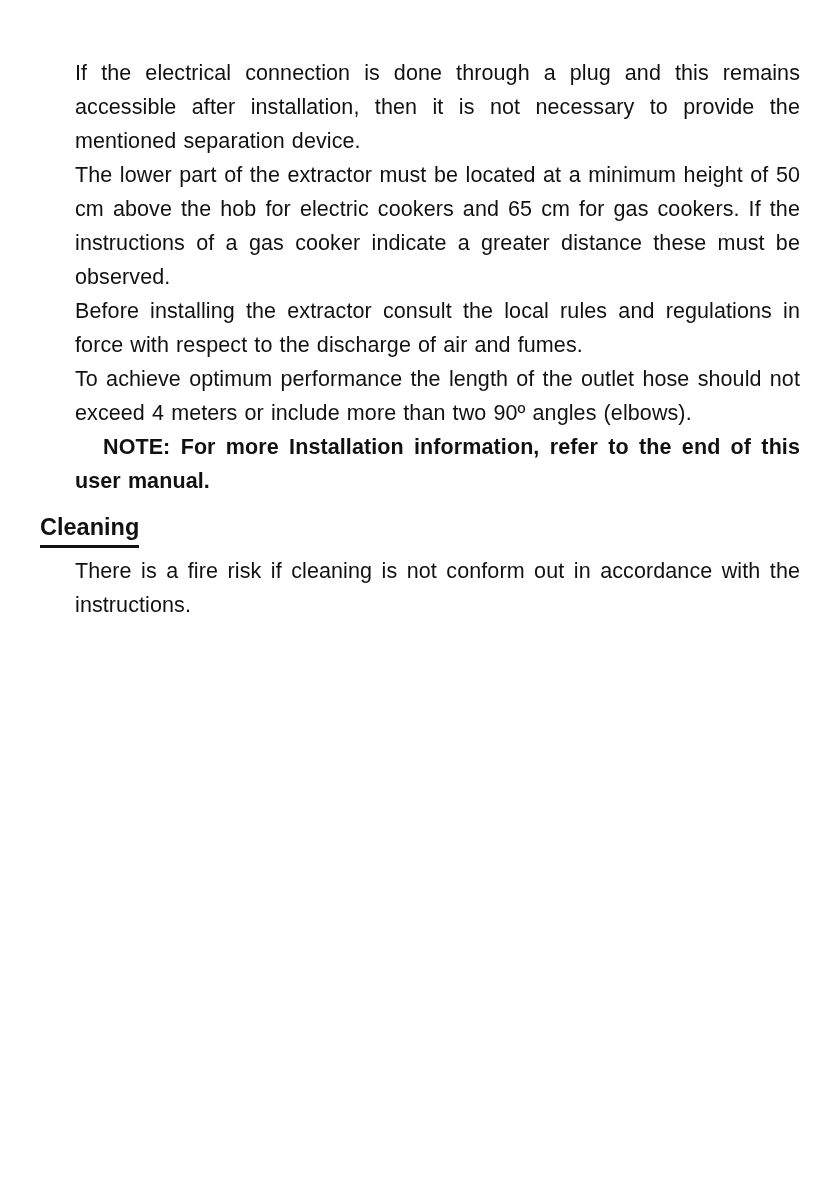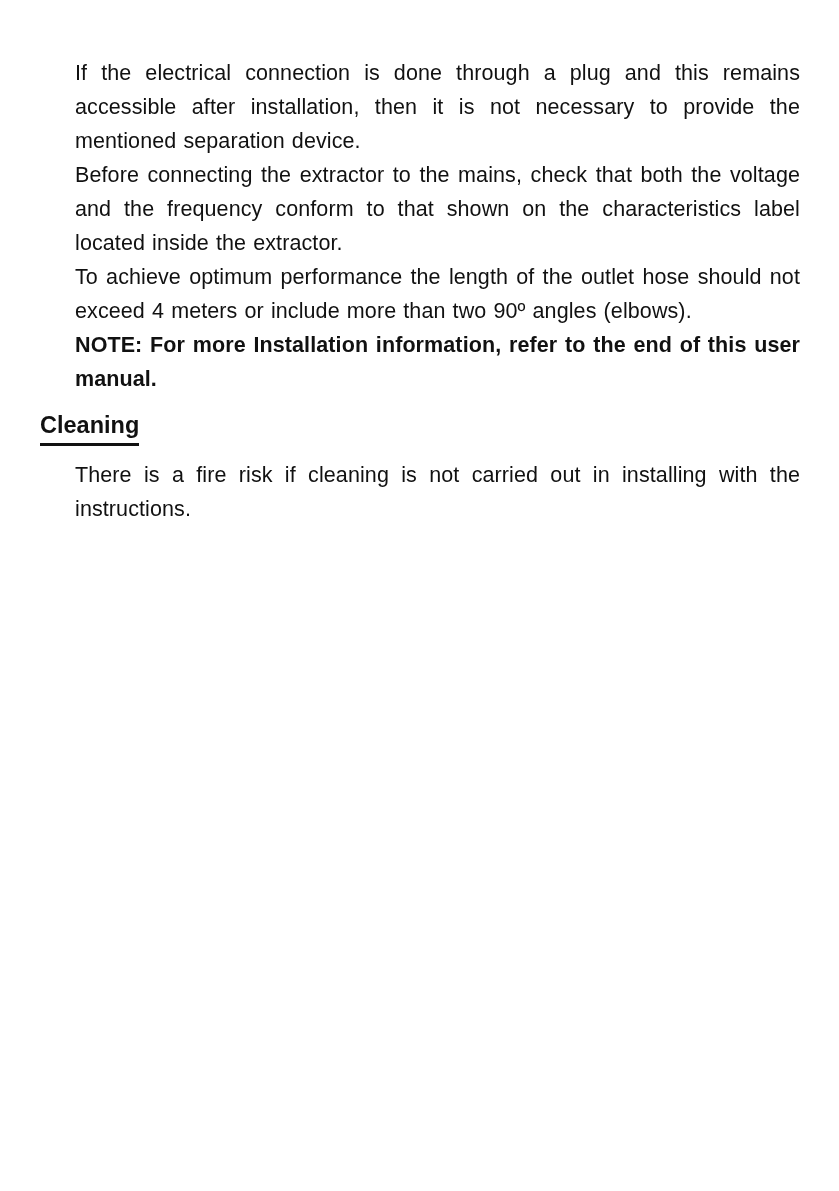--- a/index.html
+++ b/index.html
@@ -28,28 +28,29 @@
     line-height: 34px;
     text-align: justify;
     letter-spacing: 0.1px;
     word-spacing: 1px;
   }
   p.note {
     font-weight: bold;
   }
   .note-label {
     font-weight: 900;
+    margin-left: 28px;
   }
   sup.exp {
     font-size: 14px;
     line-height: 0;
     vertical-align: 7px;
   }
   h2.cleaning-heading {
-    margin: 12px 0 12px 0;
+    margin: 12px 0 6px 0;
     font-size: 23.5px;
     line-height: 34px;
     font-weight: bold;
   }
   h2.cleaning-heading .underlined {
     display: inline-block;
     border-bottom: 3px solid #111111;
     padding-bottom: 1px;
   }
   .page-number {
@@ -65,33 +66,34 @@
 </head>
 <body>
 
 <div class="page">
 
   <div class="body-text">
 
     <p class="para">If the electrical connection is done through a plug and this remains accessible after installation, then it is not necessary to provide the mentioned separation device.</p>
 
 
+    <p class="para">The lower part of the extractor must be located at a minimum height of 50 cm above the hob for electric cookers and 65 cm for gas cookers. If the instructions of a gas cooker indicate a greater distance these must be observed.</p>
+
+    <p class="para">Before installing the extractor consult the local rules and regulations in force with respect to the discharge of air and fumes.</p>
 
 
-
-    <p class="para">Before connecting the extractor to the mains, check that both the voltage and the frequency conform to that shown on the characteristics label located inside the extractor.</p>
 
     <p class="para">To achieve optimum performance the length of the outlet hose should not exceed 4 meters or include more than two 90º angles (elbows).</p>
 
 
     <p class="para note"><strong class="note-label">NOTE:</strong> <span>For more Installation information, refer to the end of this user manual.</span></p>
 
   </div>
 
   <h2 class="cleaning-heading"><span class="underlined">Cleaning</span></h2>
 
   <div class="body-text">
-    <p class="para">There is a fire risk if cleaning is not carried out in installing with the instructions.</p>
+    <p class="para">There is a fire risk if cleaning is not conform out in accordance with the instructions.</p>
   </div>
 
   <div class="page-number">18</div>
 
 </div>
 
 </body></html>

